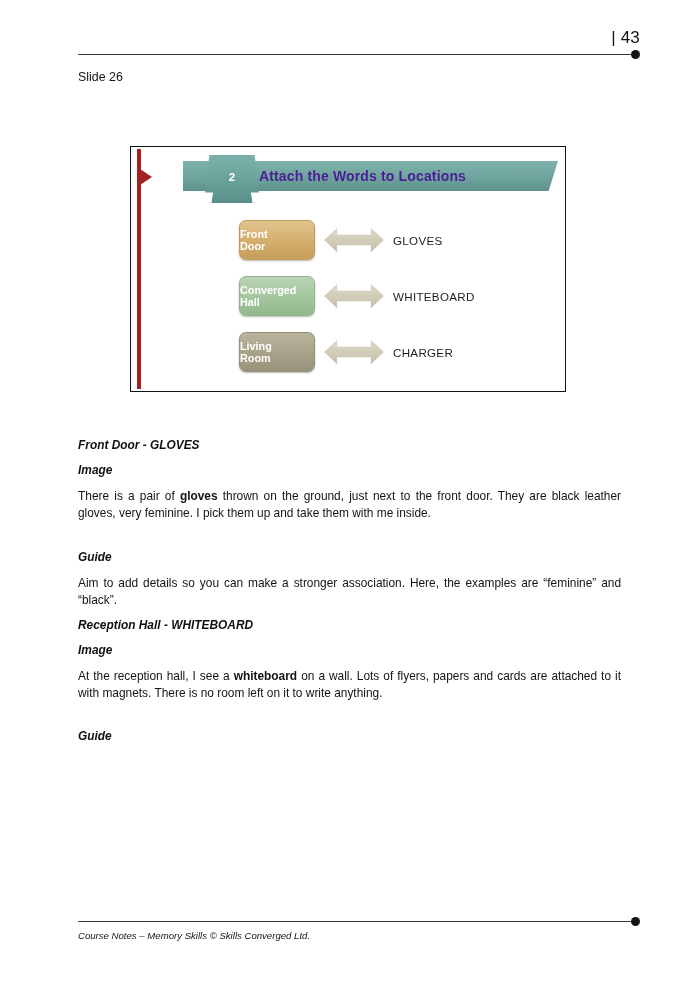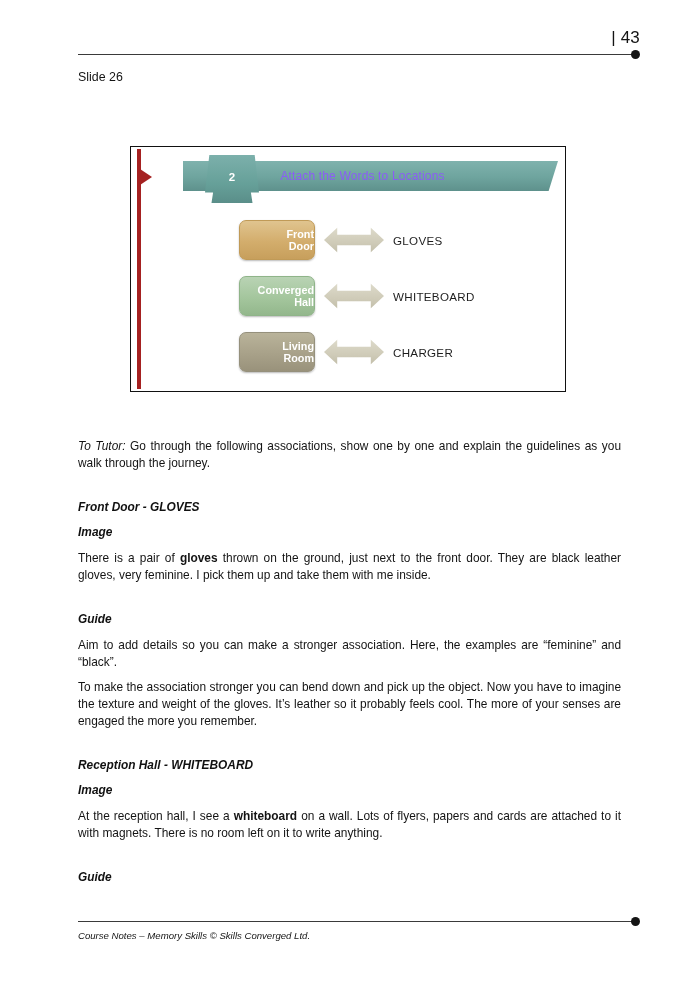--- a/index.html
+++ b/index.html
@@ -118,23 +118,23 @@
   }
   .banner-title {
     position: absolute;
     left: 0;
     right: 16px;
     top: 0;
     height: 100%;
     display: flex;
     align-items: center;
     justify-content: center;
-    color: #8b5cf6;
-    font-size: 12px;
-    font-weight: 400;
+    color: #4c1d95;
+    font-size: 14px;
+    font-weight: 700;
     letter-spacing: 0.15px;
     z-index: 3;
   }
   .banner-tab {
     position: absolute;
     left: 22px;
     top: -6px;
     width: 54px;
     height: 48px;
     background: linear-gradient(180deg, #7cb0ab 0%, #66a099 60%, #5a8e89 100%);
@@ -170,21 +170,21 @@
     margin-bottom: 14px;
     display: flex;
     align-items: center;
   }
   .loc-box {
     width: 76px;
     height: 40px;
     border-radius: 7px;
     display: flex;
     flex-direction: column;
-    align-items: flex-end;
+    align-items: flex-start;
     justify-content: center;
     color: #ffffff;
     font-size: 10.8px;
     font-weight: 600;
     line-height: 1.12;
     text-align: center;
     box-shadow: 0 1px 2px rgba(0,0,0,0.28);
     box-sizing: border-box;
   }
   .loc-box.c-front {
@@ -344,29 +344,27 @@
           <div class="dbl-arrow"></div>
         </div>
         <div class="word-label">CHARGER</div>
       </div>
 
     </div>
   </div>
 
   <div class="body">
 
-    <p class="para gap-after-lg"><em class="ital">To Tutor:</em><span> Go through the following associations, show one by one and explain the guidelines as you walk through the journey.</span></p>
 
     <div class="hd">Front Door  - GLOVES</div>
     <div class="hd">Image</div>
     <p class="para gap-after-lg"><span>There is a pair of </span><strong class="bold">gloves</strong><span> thrown on the ground, just next to the front door. They are black leather gloves, very feminine. I pick them up and take them with me inside.</span></p>
 
     <div class="hd">Guide</div>
     <p class="para gap-after-sm">Aim to add details so you can make a stronger association. Here, the examples are “feminine” and “black”.</p>
-    <p class="para gap-after-lg">To make the association stronger you can bend down and pick up the object. Now you have to imagine the texture and weight of the gloves. It’s leather so it probably feels cool. The more of your senses are engaged the more you remember.</p>
 
     <div class="hd">Reception Hall - WHITEBOARD</div>
     <div class="hd">Image</div>
     <p class="para gap-after-lg"><span>At the reception hall, I see a </span><strong class="bold">whiteboard</strong><span> on a wall. Lots of flyers, papers and cards are attached to it with magnets. There is no room left on it to write anything.</span></p>
 
     <div class="hd spaced-top">Guide</div>
 
   </div>
 
   <div class="footer">

